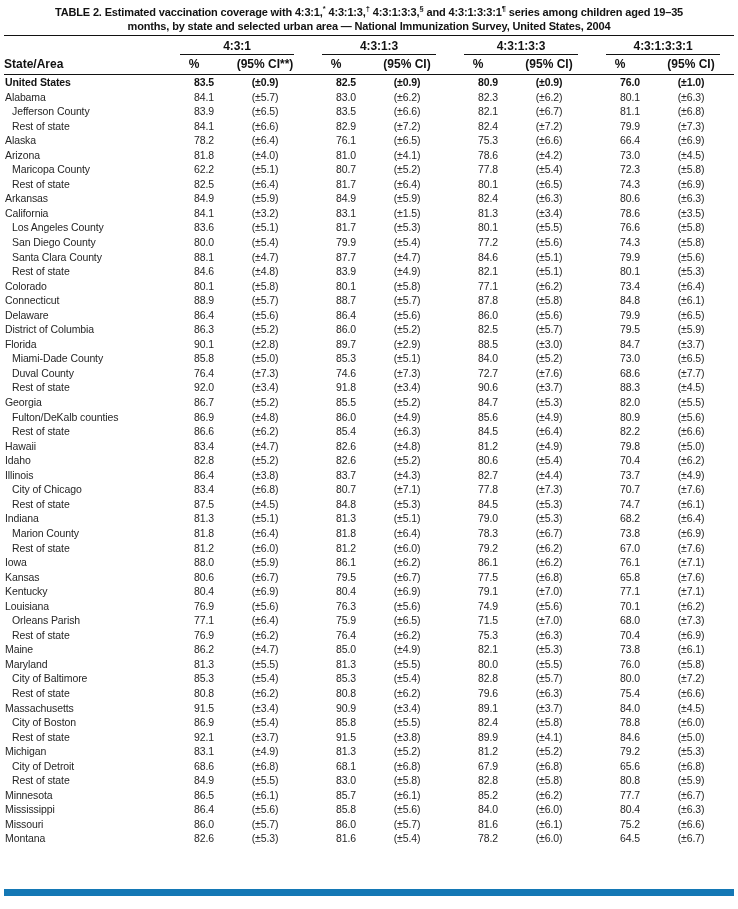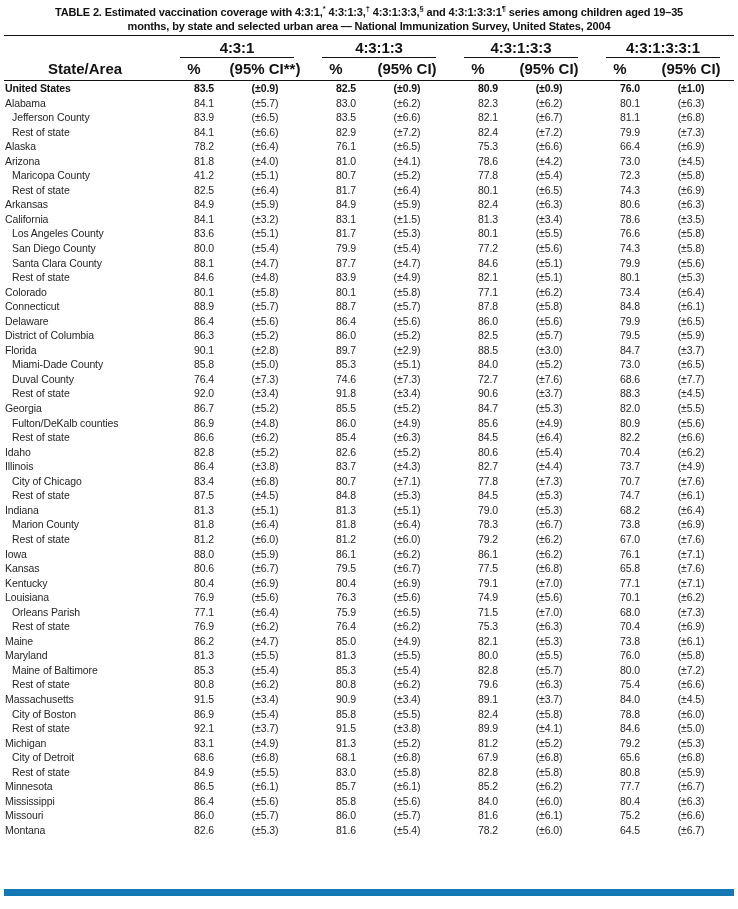--- a/index.html
+++ b/index.html
@@ -27,36 +27,36 @@
     width: 730px;
     margin: 0 4px;
     border-collapse: collapse;
     table-layout: fixed;
     border-top: 1.5px solid #121212;
   }
   col.c-state { width: 162px; }
   col.c-pct   { width: 56px; }
   col.c-ci    { width: 86px; }
   thead th {
-    font-size: 15px;
+    font-size: 12px;
     font-weight: bold;
     color: #121212;
     padding: 0;
     vertical-align: bottom;
   }
   tr.grp th { padding-top: 3px; }
   .grp-u {
     border-bottom: 1px solid #121212;
     margin: 0 14px;
     padding-bottom: 1px;
     text-align: center;
     letter-spacing: -0.1px;
   }
   tr.sub th { border-bottom: 1.5px solid #121212; padding: 2px 0 3px 0; }
-  th.area-h { text-align: center; padding-left: 1px; }
+  th.area-h { text-align: left; padding-left: 1px; }
   th.pct-h  { text-align: center; padding-right: 10px; }
   th.ci-h   { text-align: center; }
   tbody td {
     font-size: 10.5px;
     height: 14.55px;
     line-height: 14.55px;
     padding: 0;
     white-space: nowrap;
     letter-spacing: -0.1px;
   }
@@ -182,21 +182,21 @@
         <td class="ci">(±4.0)</td>
         <td class="pct">81.0</td>
         <td class="ci">(±4.1)</td>
         <td class="pct">78.6</td>
         <td class="ci">(±4.2)</td>
         <td class="pct">73.0</td>
         <td class="ci">(±4.5)</td>
       </tr>
       <tr>
         <td class="area-cell indent">Maricopa County</td>
-        <td class="pct">41.2</td>
+        <td class="pct">62.2</td>
         <td class="ci">(±5.1)</td>
         <td class="pct">80.7</td>
         <td class="ci">(±5.2)</td>
         <td class="pct">77.8</td>
         <td class="ci">(±5.4)</td>
         <td class="pct">72.3</td>
         <td class="ci">(±5.8)</td>
       </tr>
       <tr>
         <td class="area-cell indent">Rest of state</td>
@@ -390,20 +390,31 @@
         <td class="pct">86.6</td>
         <td class="ci">(±6.2)</td>
         <td class="pct">85.4</td>
         <td class="ci">(±6.3)</td>
         <td class="pct">84.5</td>
         <td class="ci">(±6.4)</td>
         <td class="pct">82.2</td>
         <td class="ci">(±6.6)</td>
       </tr>
       <tr>
+        <td class="area-cell">Hawaii</td>
+        <td class="pct">83.4</td>
+        <td class="ci">(±4.7)</td>
+        <td class="pct">82.6</td>
+        <td class="ci">(±4.8)</td>
+        <td class="pct">81.2</td>
+        <td class="ci">(±4.9)</td>
+        <td class="pct">79.8</td>
+        <td class="ci">(±5.0)</td>
+      </tr>
+      <tr>
         <td class="area-cell">Idaho</td>
         <td class="pct">82.8</td>
         <td class="ci">(±5.2)</td>
         <td class="pct">82.6</td>
         <td class="ci">(±5.2)</td>
         <td class="pct">80.6</td>
         <td class="ci">(±5.4)</td>
         <td class="pct">70.4</td>
         <td class="ci">(±6.2)</td>
       </tr>
@@ -555,21 +566,21 @@
         <td class="pct">81.3</td>
         <td class="ci">(±5.5)</td>
         <td class="pct">81.3</td>
         <td class="ci">(±5.5)</td>
         <td class="pct">80.0</td>
         <td class="ci">(±5.5)</td>
         <td class="pct">76.0</td>
         <td class="ci">(±5.8)</td>
       </tr>
       <tr>
-        <td class="area-cell indent">Maine of Baltimore</td>
+        <td class="area-cell indent">City of Baltimore</td>
         <td class="pct">85.3</td>
         <td class="ci">(±5.4)</td>
         <td class="pct">85.3</td>
         <td class="ci">(±5.4)</td>
         <td class="pct">82.8</td>
         <td class="ci">(±5.7)</td>
         <td class="pct">80.0</td>
         <td class="ci">(±7.2)</td>
       </tr>
       <tr>

